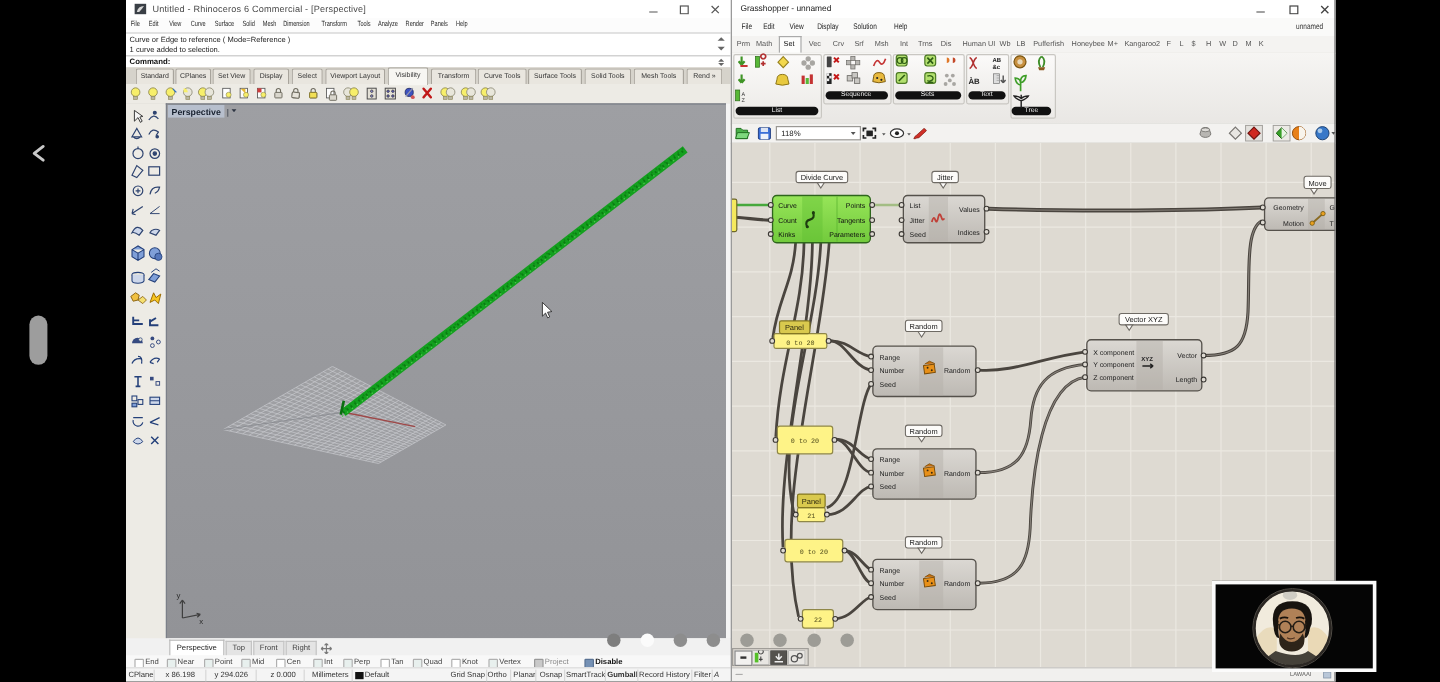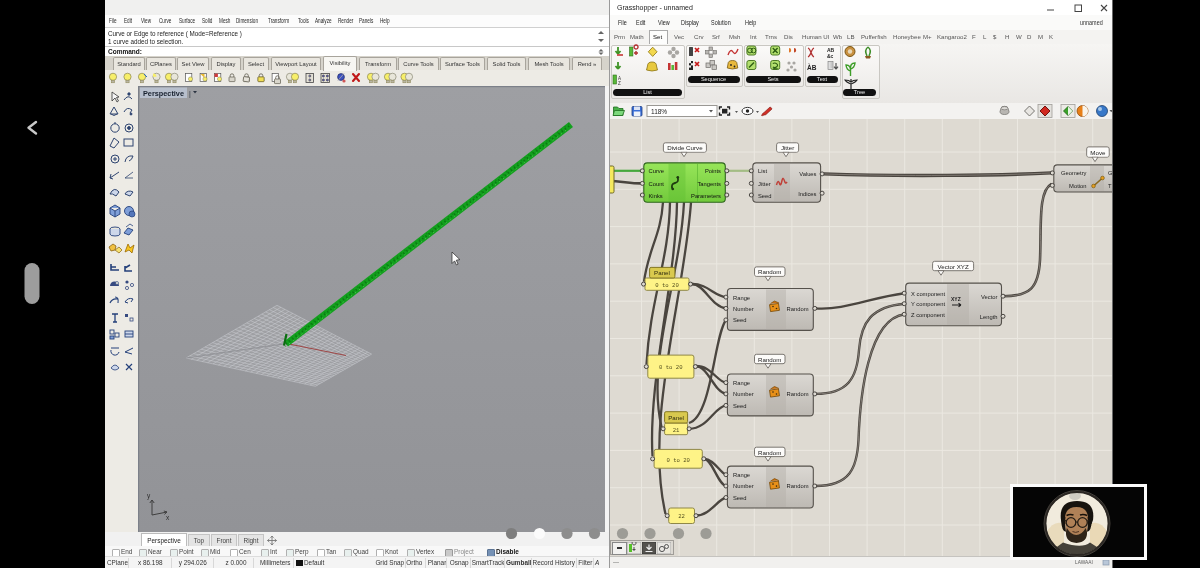--- a/index.html
+++ b/index.html
@@ -24,20 +24,32 @@
 </head>
 <body>
 
 <svg class="abs" style="left:0;top:0;" width="105" height="568">
  <path d="M36 122 L28.5 127.8 L36 133.5" stroke="#c9c9c9" stroke-width="2.4" fill="none" stroke-linecap="round" stroke-linejoin="round"></path>
  <rect x="24.5" y="263" width="15" height="41" rx="7.5" fill="#9d9d9d"></rect>
 </svg>
 
 <div id="rhino" class="abs">
 
+ <div class="abs" style="left:0;top:0;width:504px;height:15px;background:#ffffff;border-bottom:1px solid #e8e8e8;">
+   <svg class="abs" style="left:7px;top:3px;" width="10" height="9">
+        <rect x="0" y="0" width="10" height="9" fill="#3a3f46"></rect>
+        <path d="M2 7 Q3 2 8 2 Q6 5 4 7 Z" fill="#d8d8d8"></path>
+      </svg>
+   <span class="abs" style="left:22px;top:3px;color:#4a4a4a;font-size:7.6px;letter-spacing:0.15px;">Untitled - Rhinoceros 6 Commercial - [Perspective]</span>
+   <svg class="abs" style="left:430px;top:4px;" width="70" height="8">
+     <line x1="6" y1="6" x2="13" y2="6" stroke="#555" stroke-width="1"></line>
+     <rect x="32" y="1" width="6.5" height="6.5" fill="none" stroke="#555" stroke-width="1"></rect>
+     <path d="M58 1 L64 7 M64 1 L58 7" stroke="#555" stroke-width="1"></path>
+   </svg>
+ </div>
 
  <div class="abs" style="left:0;top:15px;width:504px;height:12px;background:#fcfcfc;font-size:6.3px;color:#262626;">
   <span class="mn" style="left:4px;">File</span>
   <span class="mn" style="left:19px;">Edit</span>
   <span class="mn" style="left:36px;">View</span>
   <span class="mn" style="left:54px;">Curve</span>
   <span class="mn" style="left:74px;">Surface</span>
   <span class="mn" style="left:97px;">Solid</span>
   <span class="mn" style="left:113.5px;">Mesh</span>
   <span class="mn" style="left:131px;">Dimension</span>

